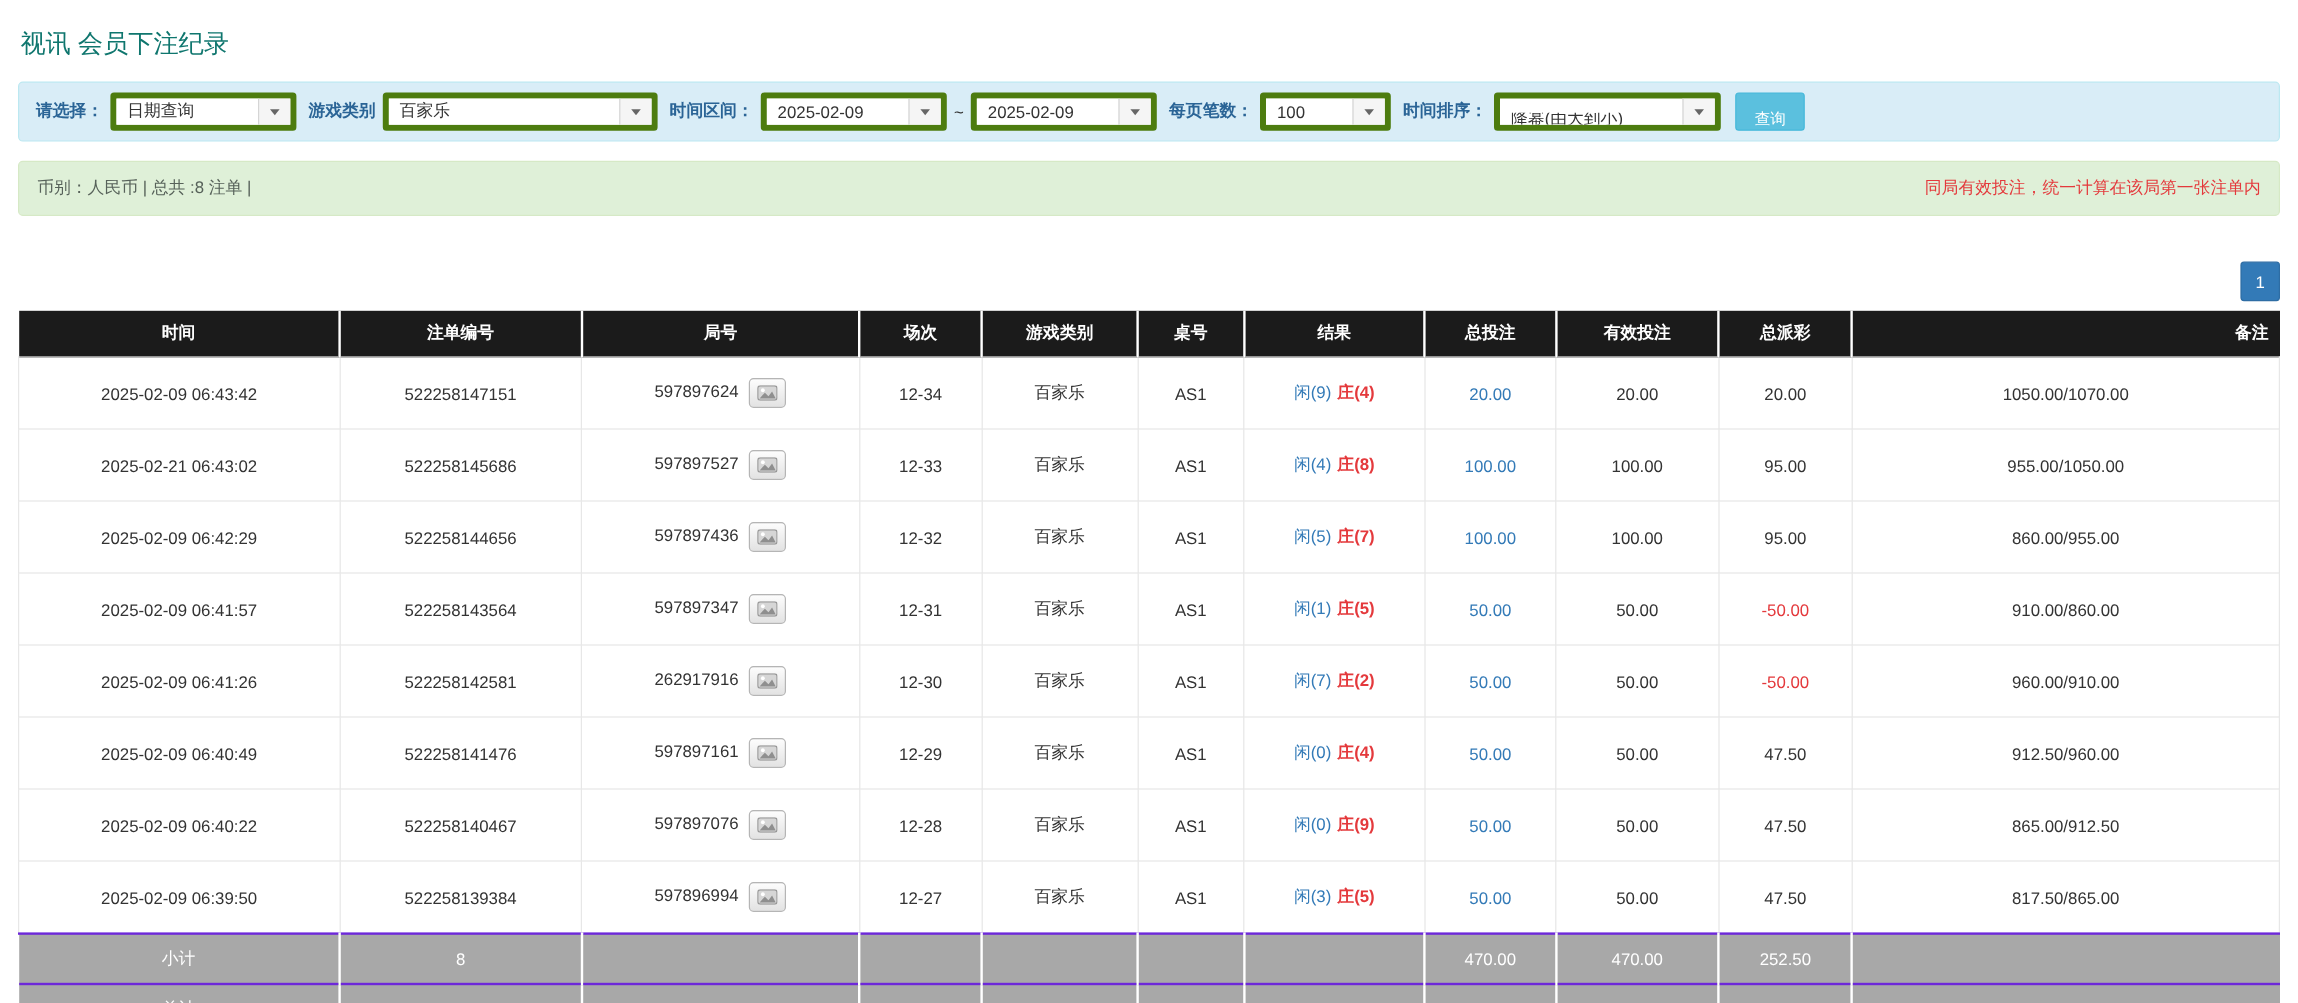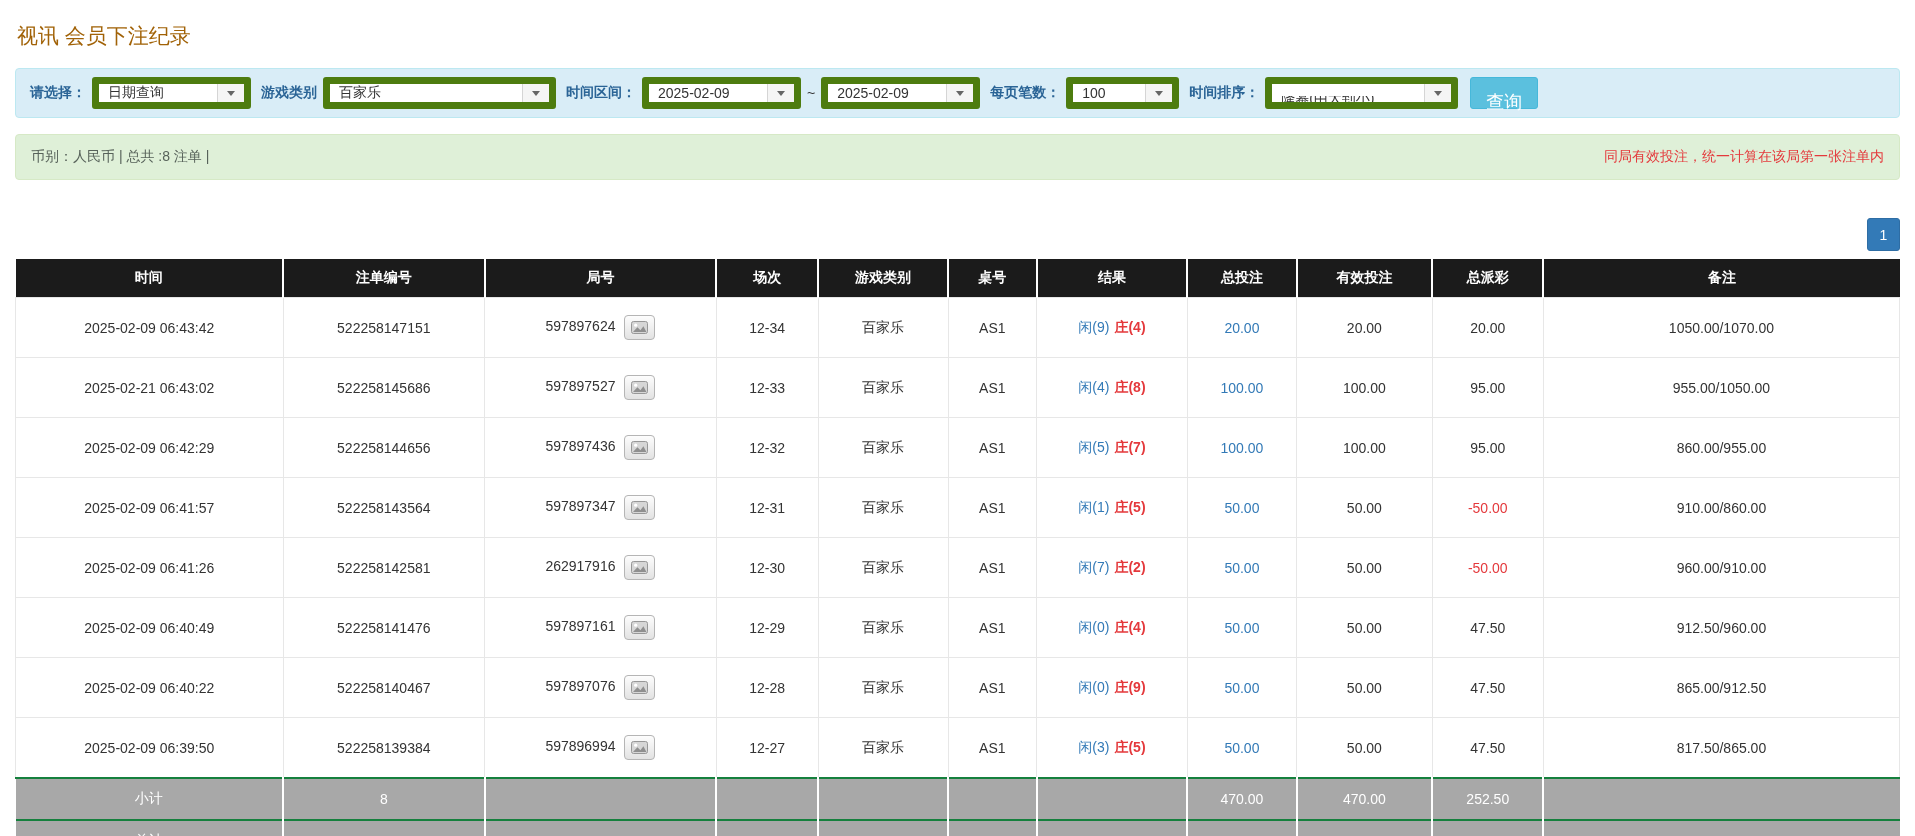--- a/index.html
+++ b/index.html
@@ -7,21 +7,21 @@
     background: #fff;
     font-family: "Liberation Sans", "DejaVu Sans", sans-serif;
     color: #333;
   }
   .container { padding: 14px 15px 20px; min-width: 1600px; }
 
   
   .page-title {
     font-size: 21px;
     font-weight: 400;
-    color: #a16207;
+    color: #0f766e;
     margin: 8px 0 18px 2px;
   }
 
   
   .filter-bar {
     display: flex;
     align-items: center;
     flex-wrap: wrap;
     background: var(--filter-bar-bg, #d9edf7);
     border: 1px solid #bce8f1;
@@ -33,21 +33,21 @@
     font-weight: bold;
     color: var(--label-blue, #2a6496);
     margin: 0 6px 0 10px;
     white-space: nowrap;
   }
   .flabel:first-child { margin-left: 2px; }
   .combo {
     display: inline-flex;
     align-items: stretch;
     background: #fff;
-    border: 7px solid #4d7c0f;
+    border: 5px solid #4d7c0f;
     border-radius: 3px;
     overflow: hidden;
     height: 32px;
   }
   .combo input {
     border: none;
     outline: none;
     padding: 0 9px;
     font-size: 14px;
     color: #333;
@@ -73,21 +73,21 @@
   .w-select  { width: 118px; }
   .w-game    { width: 192px; }
   .w-date    { width: 118px; }
   .w-size    { width: 72px;  }
   .w-sort    { width: 152px; margin-top: 12px; }
   .tilde { font-size: 14px; color: #333; margin: 0 6px; }
   .search-btn {
     background: var(--search-button, #5bc0de);
     border: 1px solid #46b8da;
     color: #fff;
-    font-size: 18px;
+    font-size: 13px;
     font-family: inherit;
     height: 32px;
     padding: 12px 15px;
     border-radius: 3px;
     margin-left: 12px;
     cursor: pointer;
   }
 
   
   .summary-bar {
@@ -131,21 +131,21 @@
   }
   table.records th {
     background: var(--header-bg, #1b1b1b);
     color: #fff;
     font-weight: bold;
     font-size: 14px;
     text-align: center;
     padding: 10px 9px;
     border-right: 2px solid #fff;
   }
-  table.records th:last-child { border-right: none; }
+  table.records th:last-child { border-right: none; text-align: right; }
   table.records tbody td {
     background: #fff;
     text-align: center;
     padding: 17px 6px;
     border: 1px solid #e7e7e7;
     color: #333;
     overflow: hidden;
     white-space: nowrap;
   }
   .res-player { color: var(--player-blue, #337ab7); }
@@ -166,21 +166,21 @@
     cursor: pointer;
     vertical-align: middle;
   }
 
   table.records tfoot td {
     background: var(--footer-bg, #a8a8a8);
     color: #fff;
     text-align: center;
     padding: 11px 6px;
     border-right: 2px solid #fff;
-    border-top: 2px solid #15803d;
+    border-top: 2px solid #6d28d9;
     font-size: 14px;
     white-space: nowrap;
   }
   table.records tfoot td:last-child { border-right: none; }
 </style>
 <title>视讯 会员下注纪录</title></head>
 <body>
 
 <div class="container">
 

